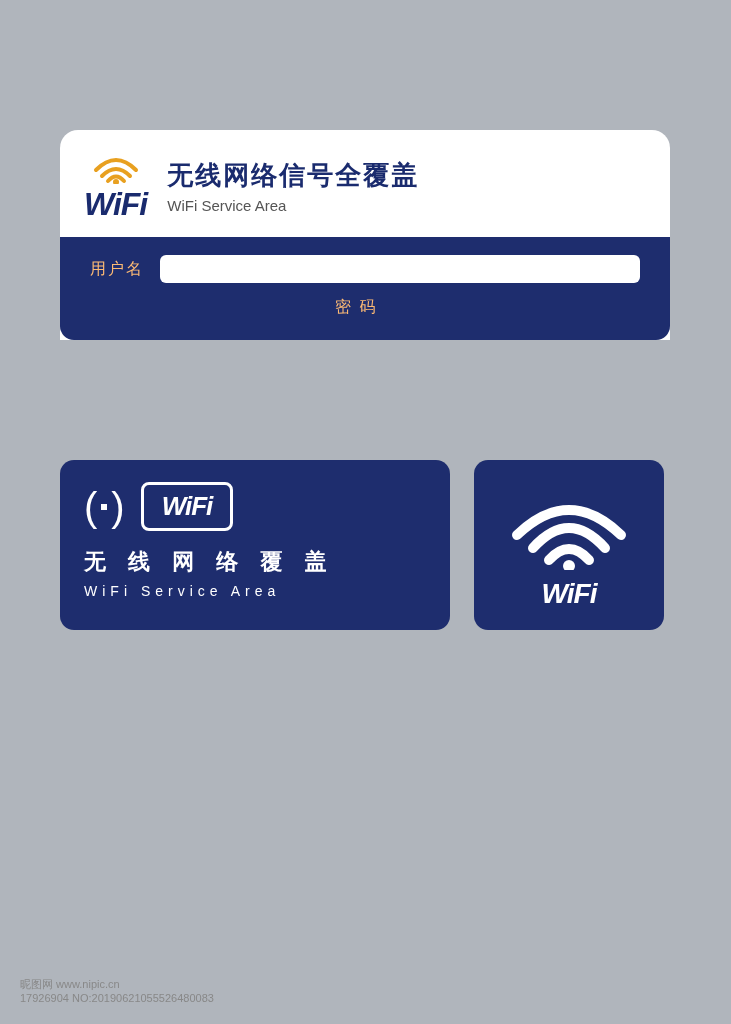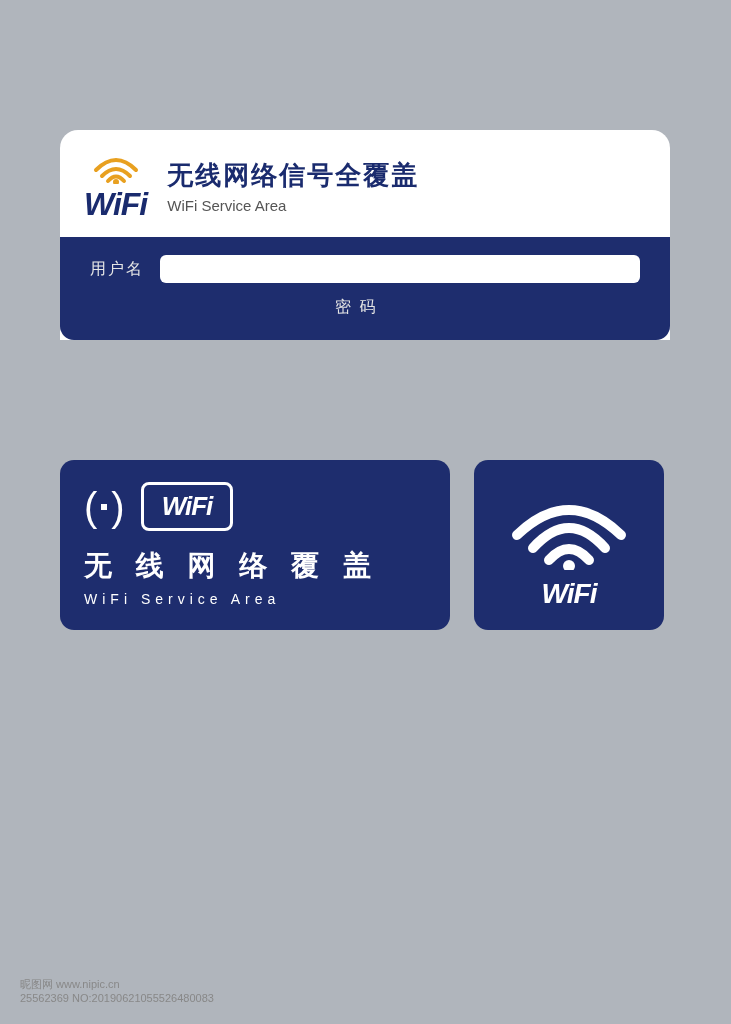--- a/index.html
+++ b/index.html
@@ -83,21 +83,21 @@
       align-items: center;
       margin-bottom: 14px;
     }
 
     .credential-row:last-child {
       margin-bottom: 0;
       flex-direction: column;
     }
 
     .credential-label {
-      color: #e5e5e5;
+      color: #fdba74;
       font-size: 16px;
       font-weight: 500;
       width: 60px;
       letter-spacing: 2px;
     }
 
     .credential-input-box {
       flex: 1;
       background: white;
       border-radius: 6px;
@@ -140,21 +140,21 @@
       padding: 6px 18px;
       color: white;
       font-size: 26px;
       font-weight: 900;
       font-style: italic;
       letter-spacing: -1px;
     }
 
     .bottom-cn-text {
       color: white;
-      font-size: 28px;
+      font-size: 22px;
       font-weight: bold;
       letter-spacing: 8px;
       margin-bottom: 6px;
       text-align: right;
     }
 
     .bottom-en-text {
       color: white;
       font-size: 14px;
       letter-spacing: 5px;
@@ -286,14 +286,14 @@
 
       <circle cx="60" cy="86" r="6" fill="white"></circle>
     </svg>
     <div class="big-wifi-label">WiFi</div>
   </div>
 
 </div>
 
 <div class="watermark">
   <span>昵图网 www.nipic.cn</span>
-  <span>25562369 NO:20190621055526480083</span>
+  <span>17926904 NO:20190621055526480083</span>
 </div>
 
 </body></html>

